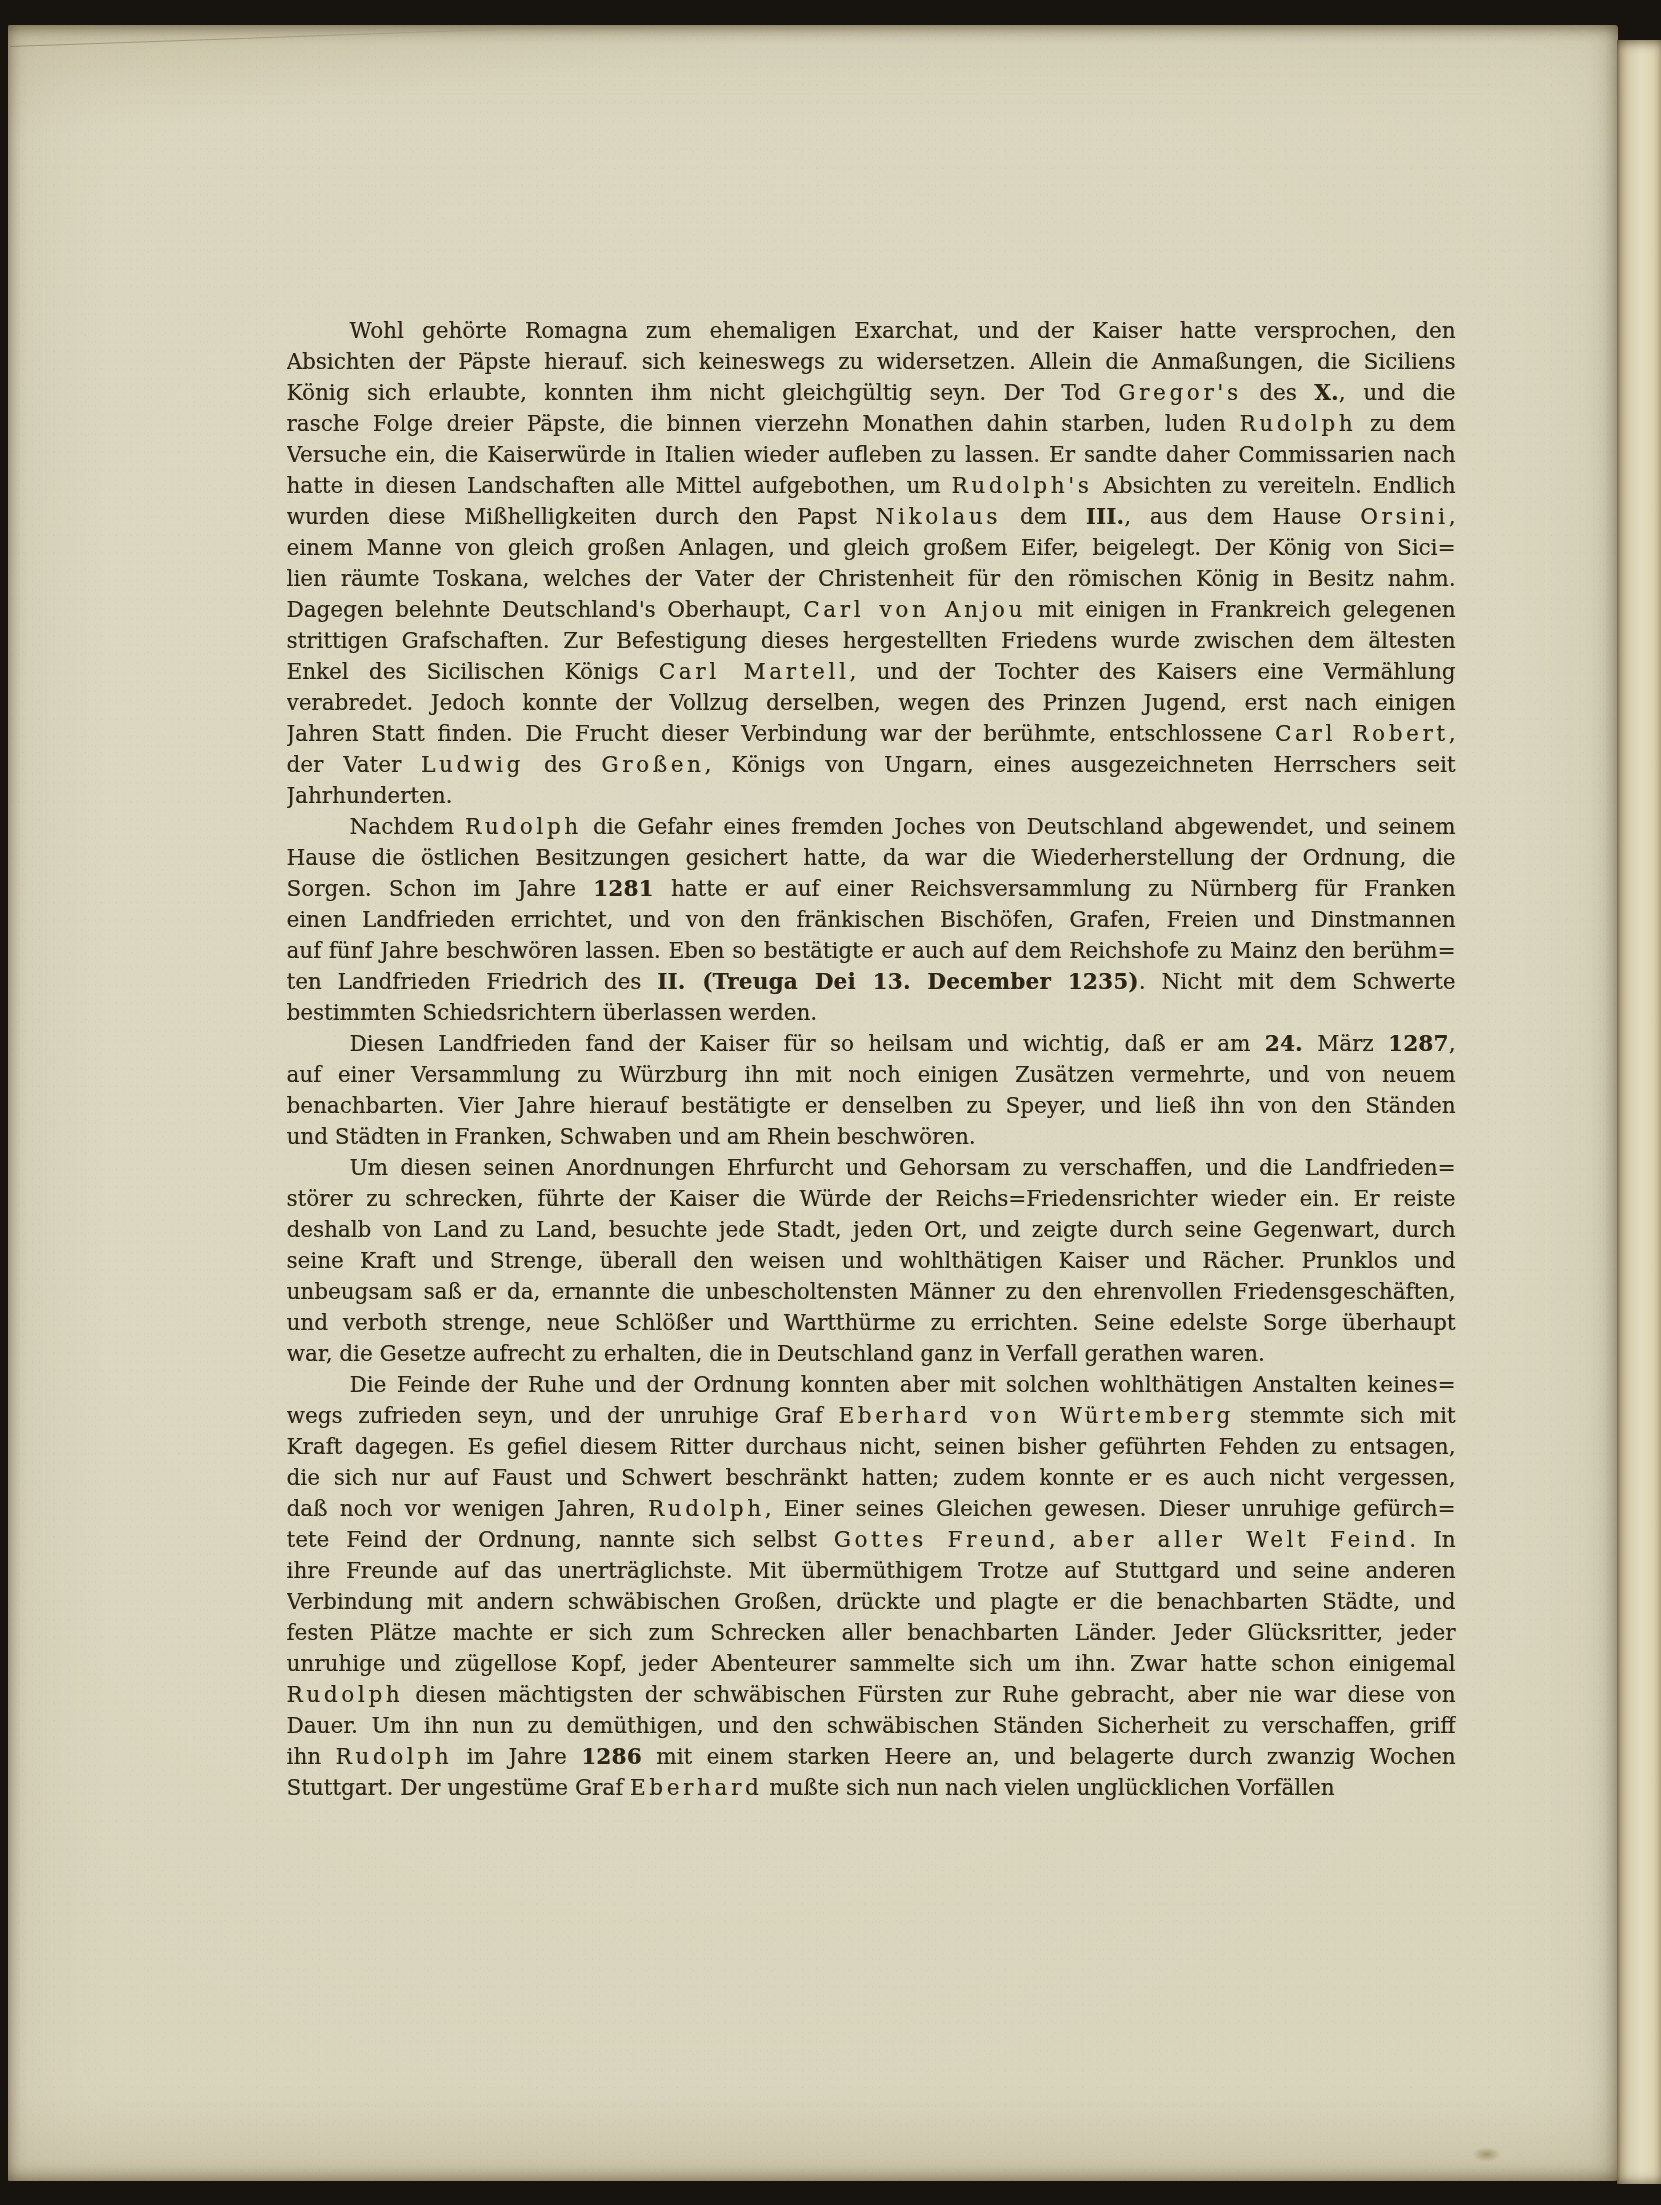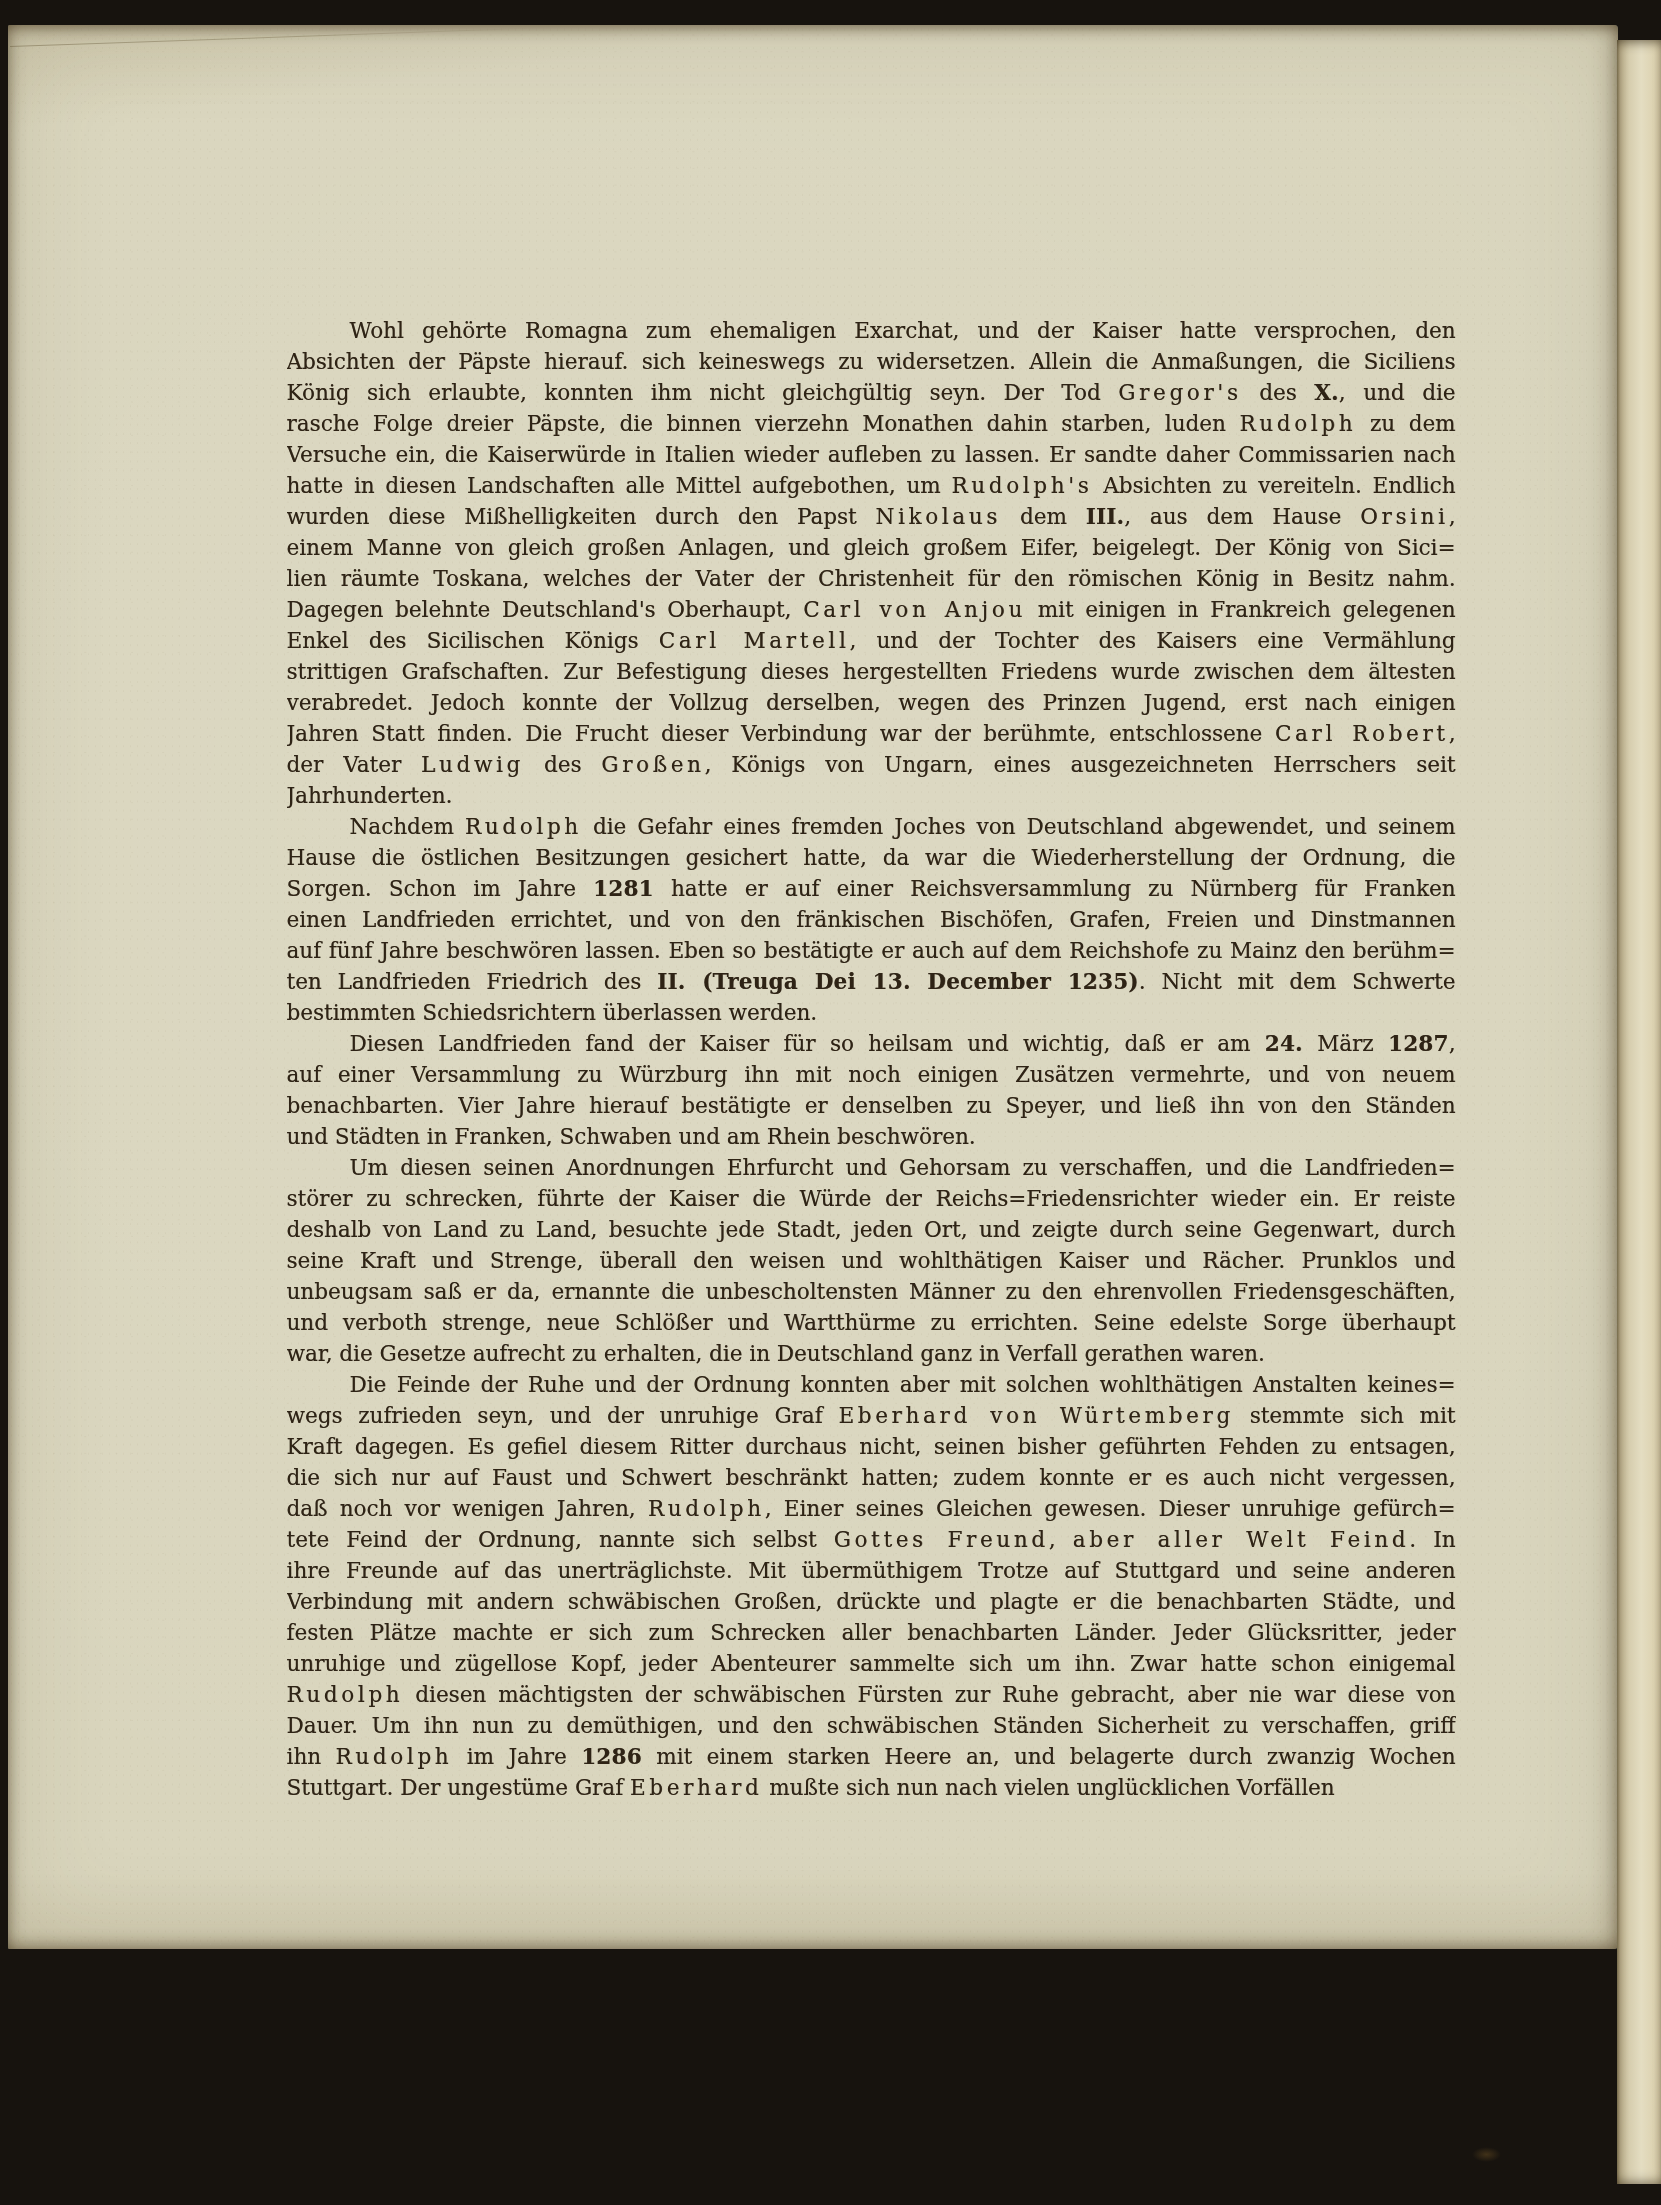--- a/index.html
+++ b/index.html
@@ -14,21 +14,21 @@
     overflow: hidden;
     font-family: "DejaVu Serif", "Liberation Serif", serif;
   }
 
   
   .page {
     position: absolute;
     left: 7.5px;
     top: 25px;
     width: 1610px;
-    height: 1924px;
+    height: 2156px;
     background-color: #d9d5bd;
     background-image:
       radial-gradient(ellipse 115% 95% at 42% 42%, rgba(255,255,255,0.10), rgba(0,0,0,0) 62%),
       linear-gradient(173deg, rgba(128,106,62,0.13) 0%, rgba(0,0,0,0) 5%),
       linear-gradient(0deg, rgba(128,106,62,0.10) 0%, rgba(0,0,0,0) 4%);
     box-shadow:
       inset 0 8.6px 15px -6.5px rgba(61,42,16,0.55),
       inset -14px 0 24px -10.8px rgba(61,42,16,0.38),
       inset 0 -9.7px 17px -7.5px rgba(61,42,16,0.42),
       inset 10.8px 0 18.3px -9.7px rgba(61,42,16,0.30),
@@ -120,22 +120,22 @@
       <div class="line pfirst"><span>Wohl gehörte Romagna zum ehemaligen Exarchat, und der Kaiser hatte versprochen, den</span></div>
       <div class="line"><span>Absichten der Päpste hierauf. sich keineswegs zu widersetzen. Allein die Anmaßungen, die Siciliens</span></div>
       <div class="line"><span>König sich erlaubte, konnten ihm nicht gleichgültig seyn. Der Tod </span><span class="sp">Gregor's</span><span> des </span><span class="ant">X.</span><span>, und die</span></div>
       <div class="line"><span>rasche Folge dreier Päpste, die binnen vierzehn Monathen dahin starben, luden </span><span class="sp">Rudolph</span><span> zu dem</span></div>
       <div class="line"><span>Versuche ein, die Kaiserwürde in Italien wieder aufleben zu lassen. Er sandte daher Commissarien nach</span></div>
       <div class="line"><span>hatte in diesen Landschaften alle Mittel aufgebothen, um </span><span class="sp">Rudolph's</span><span> Absichten zu vereiteln. Endlich</span></div>
       <div class="line"><span>wurden diese Mißhelligkeiten durch den Papst </span><span class="sp">Nikolaus</span><span> dem </span><span class="ant">III.</span><span>, aus dem Hause </span><span class="sp">Orsini</span><span>,</span></div>
       <div class="line"><span>einem Manne von gleich großen Anlagen, und gleich großem Eifer, beigelegt. Der König von Sici=</span></div>
       <div class="line"><span>lien räumte Toskana, welches der Vater der Christenheit für den römischen König in Besitz nahm.</span></div>
       <div class="line"><span>Dagegen belehnte Deutschland's Oberhaupt, </span><span class="sp">Carl von Anjou</span><span> mit einigen in Frankreich gelegenen</span></div>
+      <div class="line"><span>strittigen Grafschaften. Zur Befestigung dieses hergestellten Friedens wurde zwischen dem ältesten</span></div>
       <div class="line"><span>Enkel des Sicilischen Königs </span><span class="sp">Carl Martell</span><span>, und der Tochter des Kaisers eine Vermählung</span></div>
-      <div class="line"><span>strittigen Grafschaften. Zur Befestigung dieses hergestellten Friedens wurde zwischen dem ältesten</span></div>
       <div class="line"><span>verabredet. Jedoch konnte der Vollzug derselben, wegen des Prinzen Jugend, erst nach einigen</span></div>
       <div class="line"><span>Jahren Statt finden. Die Frucht dieser Verbindung war der berühmte, entschlossene </span><span class="sp">Carl Robert</span><span>,</span></div>
       <div class="line"><span>der Vater </span><span class="sp">Ludwig</span><span> des </span><span class="sp">Großen</span><span>, Königs von Ungarn, eines ausgezeichneten Herrschers seit</span></div>
       <div class="line plast"><span>Jahrhunderten.</span></div>
       <div class="line pfirst"><span>Nachdem </span><span class="sp">Rudolph</span><span> die Gefahr eines fremden Joches von Deutschland abgewendet, und seinem</span></div>
       <div class="line"><span>Hause die östlichen Besitzungen gesichert hatte, da war die Wiederherstellung der Ordnung, die</span></div>
       <div class="line"><span>Sorgen. Schon im Jahre </span><span class="ant">1281</span><span> hatte er auf einer Reichsversammlung zu Nürnberg für Franken</span></div>
       <div class="line"><span>einen Landfrieden errichtet, und von den fränkischen Bischöfen, Grafen, Freien und Dinstmannen</span></div>
       <div class="line"><span>auf fünf Jahre beschwören lassen. Eben so bestätigte er auch auf dem Reichshofe zu Mainz den berühm=</span></div>
       <div class="line"><span>ten Landfrieden Friedrich des </span><span class="ant">II. (Treuga Dei 13. December 1235)</span><span>. Nicht mit dem Schwerte</span></div>

